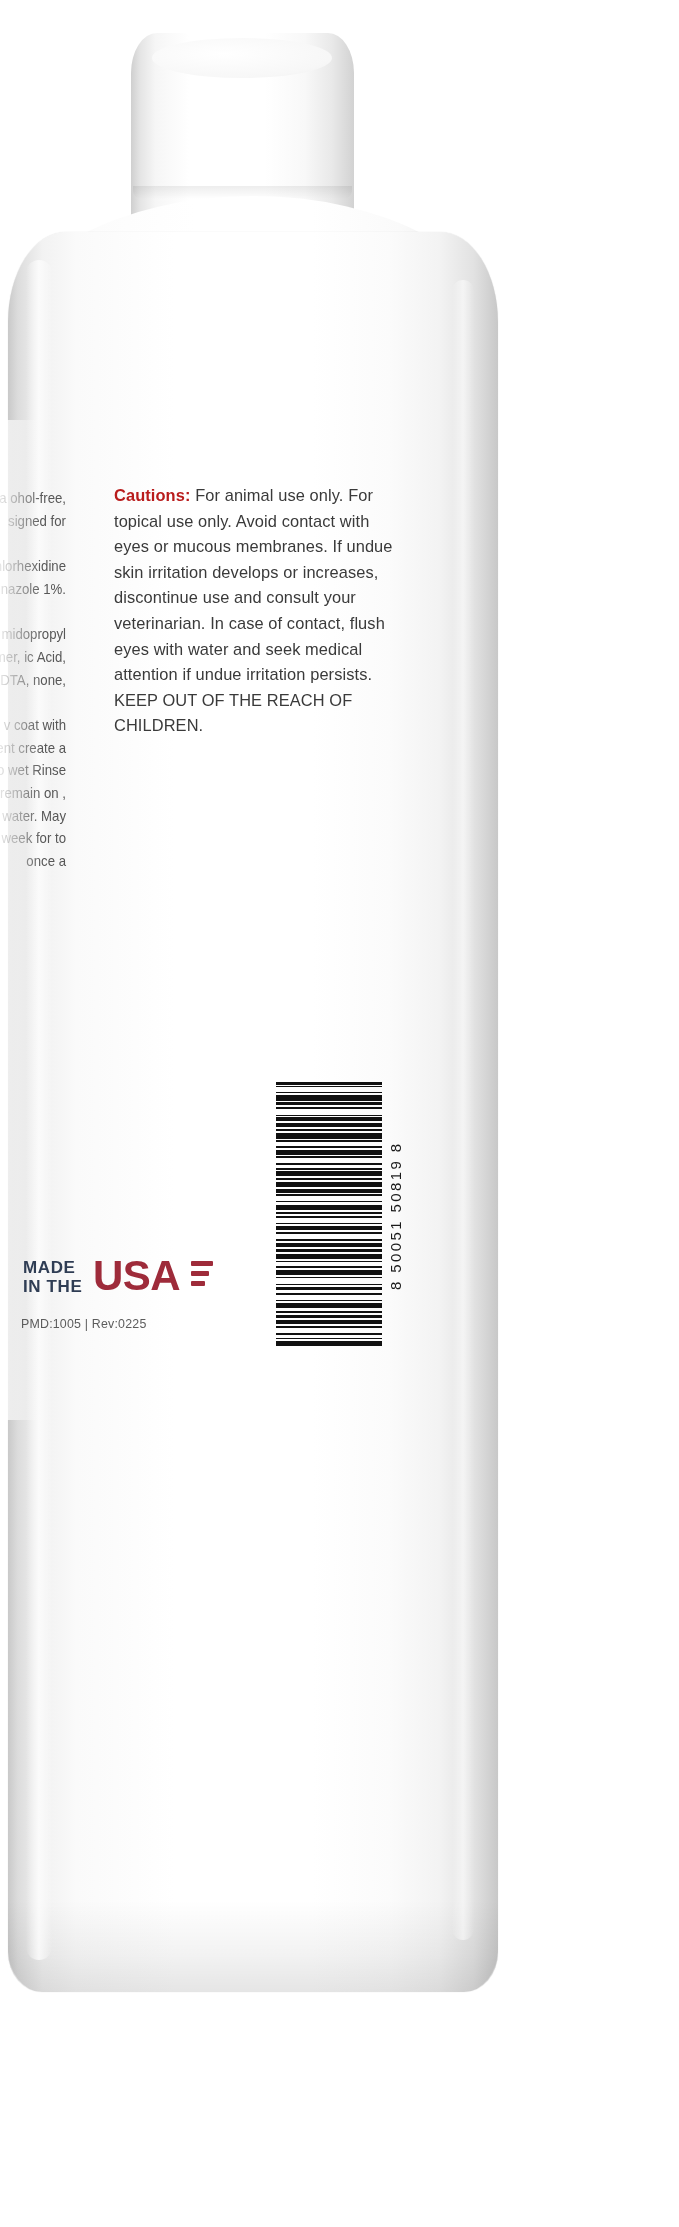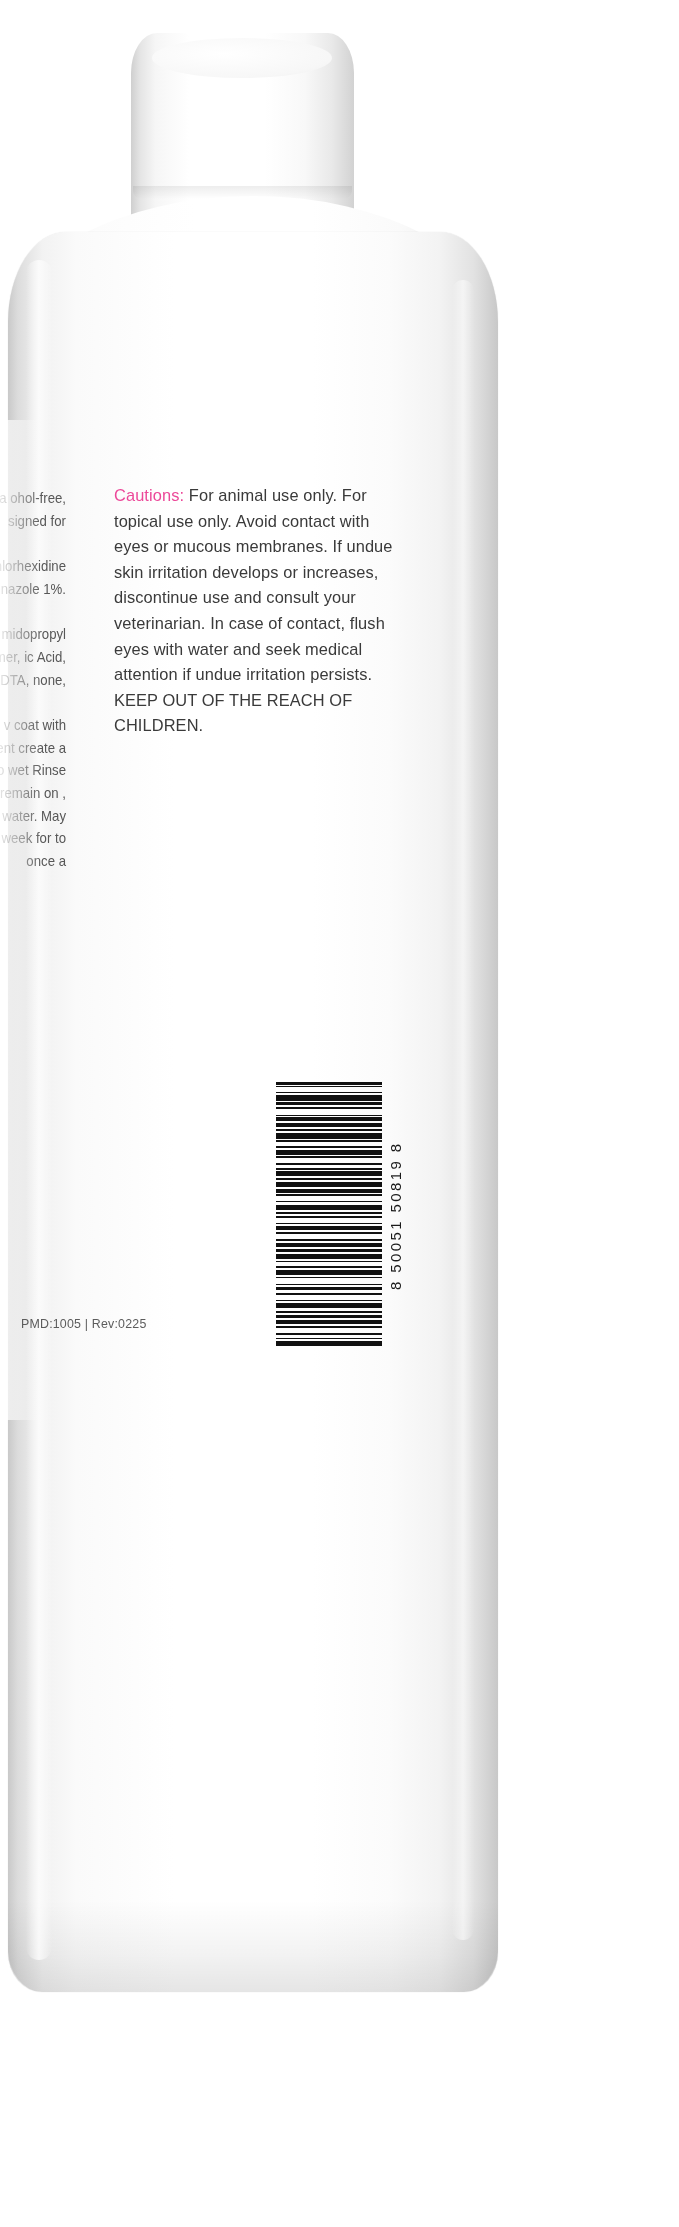--- a/index.html
+++ b/index.html
@@ -113,21 +113,21 @@
     position: absolute;
     left: 114px;
     top: 483px;
     width: 292px;
     color: #3a3a3a;
     font-size: 16.4px;
     line-height: 25.6px;
     letter-spacing: 0.1px;
   }
   .panel-right p { margin: 0 0 22px 0; }
-  .panel-right .hd { font-weight: normal; color: #ec4899; }
+  .panel-right .hd { font-weight: bold; color: #b91c1c; }
 
   
   .panel-left {
     position: absolute;
     left: -74px;
     top: 487px;
     width: 140px;
     color: #4a4a4a;
     font-size: 14.2px;
     line-height: 22.6px;
@@ -312,20 +312,30 @@
 water. May be
 s a week for
 to once a</p>
   </div>
   <div class="fade-left"></div>
 
   <div class="panel-right">
     <p><span class="hd">Cautions:</span><span> For animal use only. For topical use only. Avoid contact with eyes or mucous membranes. If undue skin irritation develops or increases, discontinue use and consult your veterinarian. In case of contact, flush eyes with water and seek medical attention if undue irritation persists. KEEP OUT OF THE REACH OF CHILDREN.</span></p>
   </div>
 
+  <div class="usa-badge">
+    <div class="usa-made">MADE</div>
+    <div class="usa-in">IN THE</div>
+    <div class="usa-word">USA</div>
+    <div class="usa-stripes">
+        <i></i>
+        <i></i>
+        <i></i>
+      </div>
+  </div>
   <div class="pmd-line">PMD:1005  |  Rev:0225</div>
 
   <div class="barcode-wrap">
     <div class="barcode-bars" id="barcode-bars">
         <i style="height: 2.66225px; background: rgb(17, 17, 17);"></i>
         <i style="height: 1.77483px; background: transparent;"></i>
         <i style="height: 0.887417px; background: rgb(17, 17, 17);"></i>
         <i style="height: 4.43709px; background: transparent;"></i>
         <i style="height: 1.77483px; background: rgb(17, 17, 17);"></i>
         <i style="height: 1.77483px; background: transparent;"></i>

